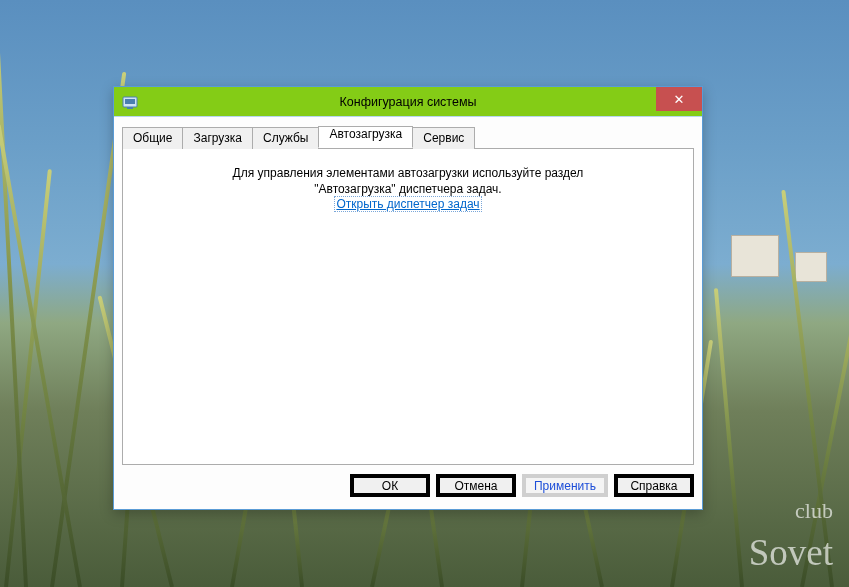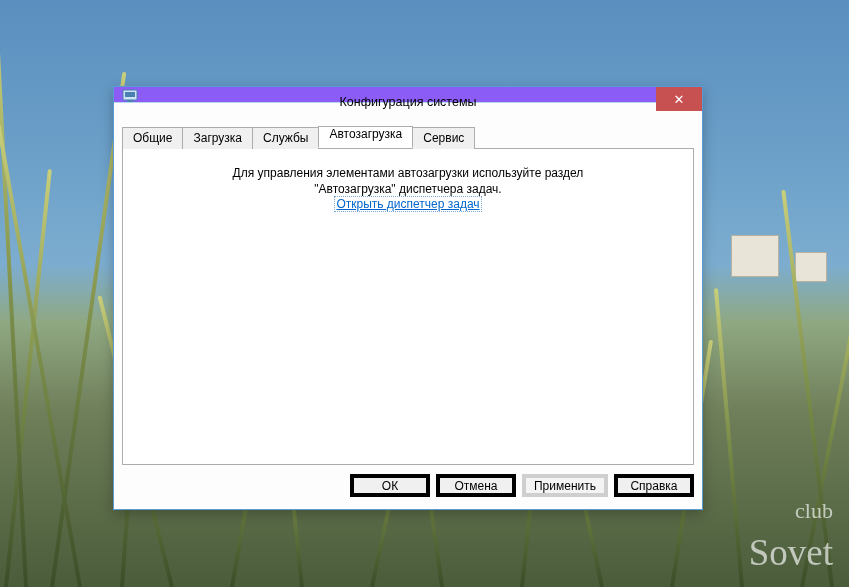--- a/index.html
+++ b/index.html
@@ -57,22 +57,22 @@
     position: absolute;
     left: 113px;
     top: 86px;
     width: 590px;
     height: 424px;
     background: #fdfdfd;
     border: 1px solid #5a9bd5;
     box-shadow: 0 4px 12px rgba(0,0,0,0.25);
   }
   .titlebar {
-    height: 16px;
-    background: #8b5cf6;
+    height: 30px;
+    background: #84cc16;
     border-bottom: 1px solid #b7d7ef;
     display: flex;
     align-items: center;
     position: relative;
     text-decoration: underline;
   }
   .titlebar .sysicon {
     width: 16px;
     height: 16px;
     margin: 0 6px 0 8px;
@@ -178,21 +178,21 @@
   .btn {
     min-width: 80px;
     height: 23px;
     border: 4px solid #000000;
     background: #f0f0f0;
     font-size: 12px;
     cursor: pointer;
     padding: 0 8px;
   }
   .btn:disabled {
-    color: #000000;
+    color: #1d4ed8;
     border-color: #cfcfcf;
     background: #f4f4f4;
     cursor: default;
   }
 </style>
 </head>
 <body>
 
 <div class="desktop">
 

